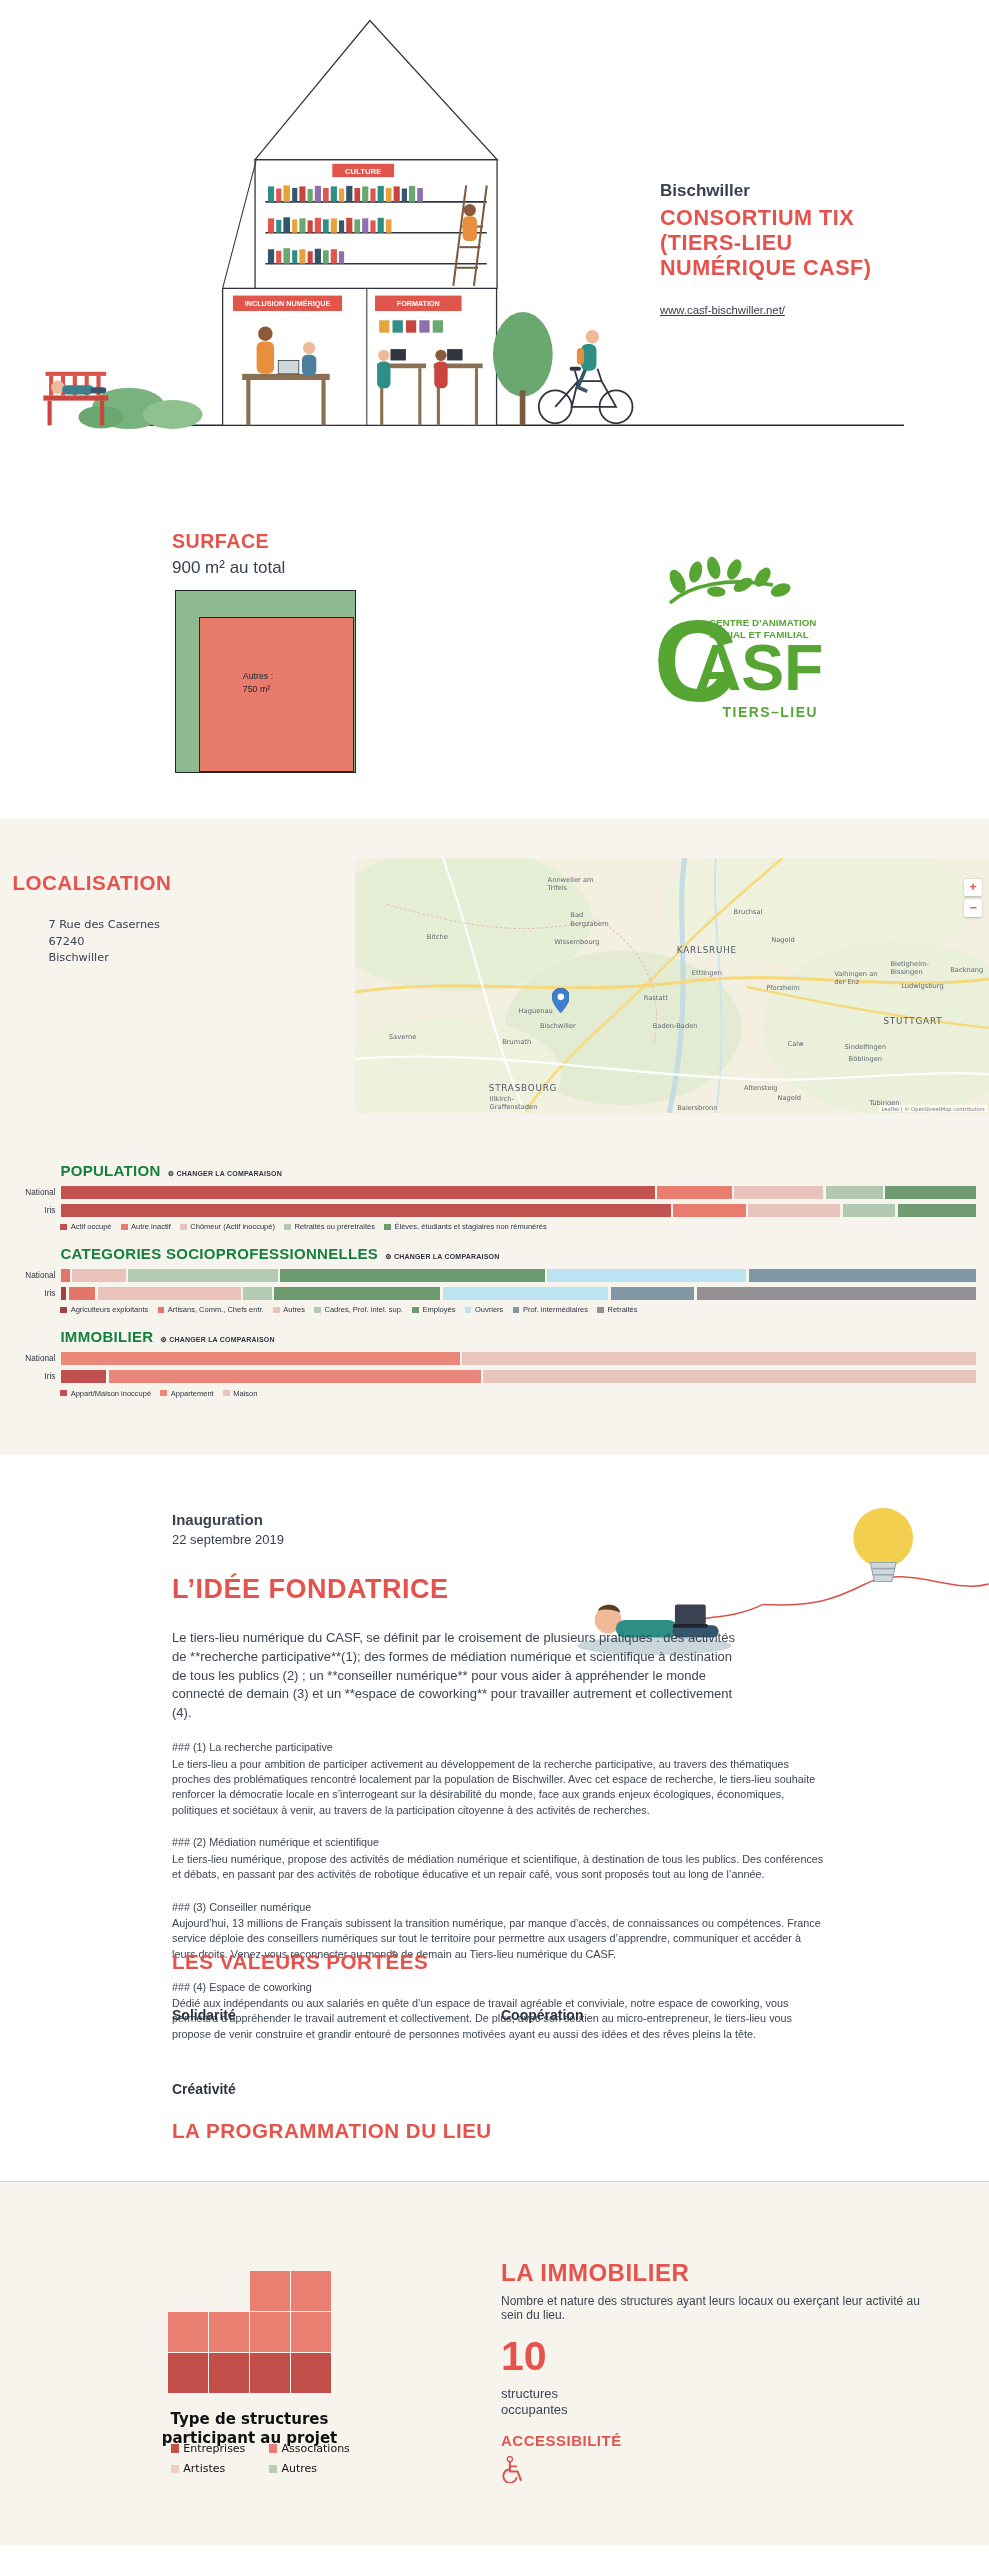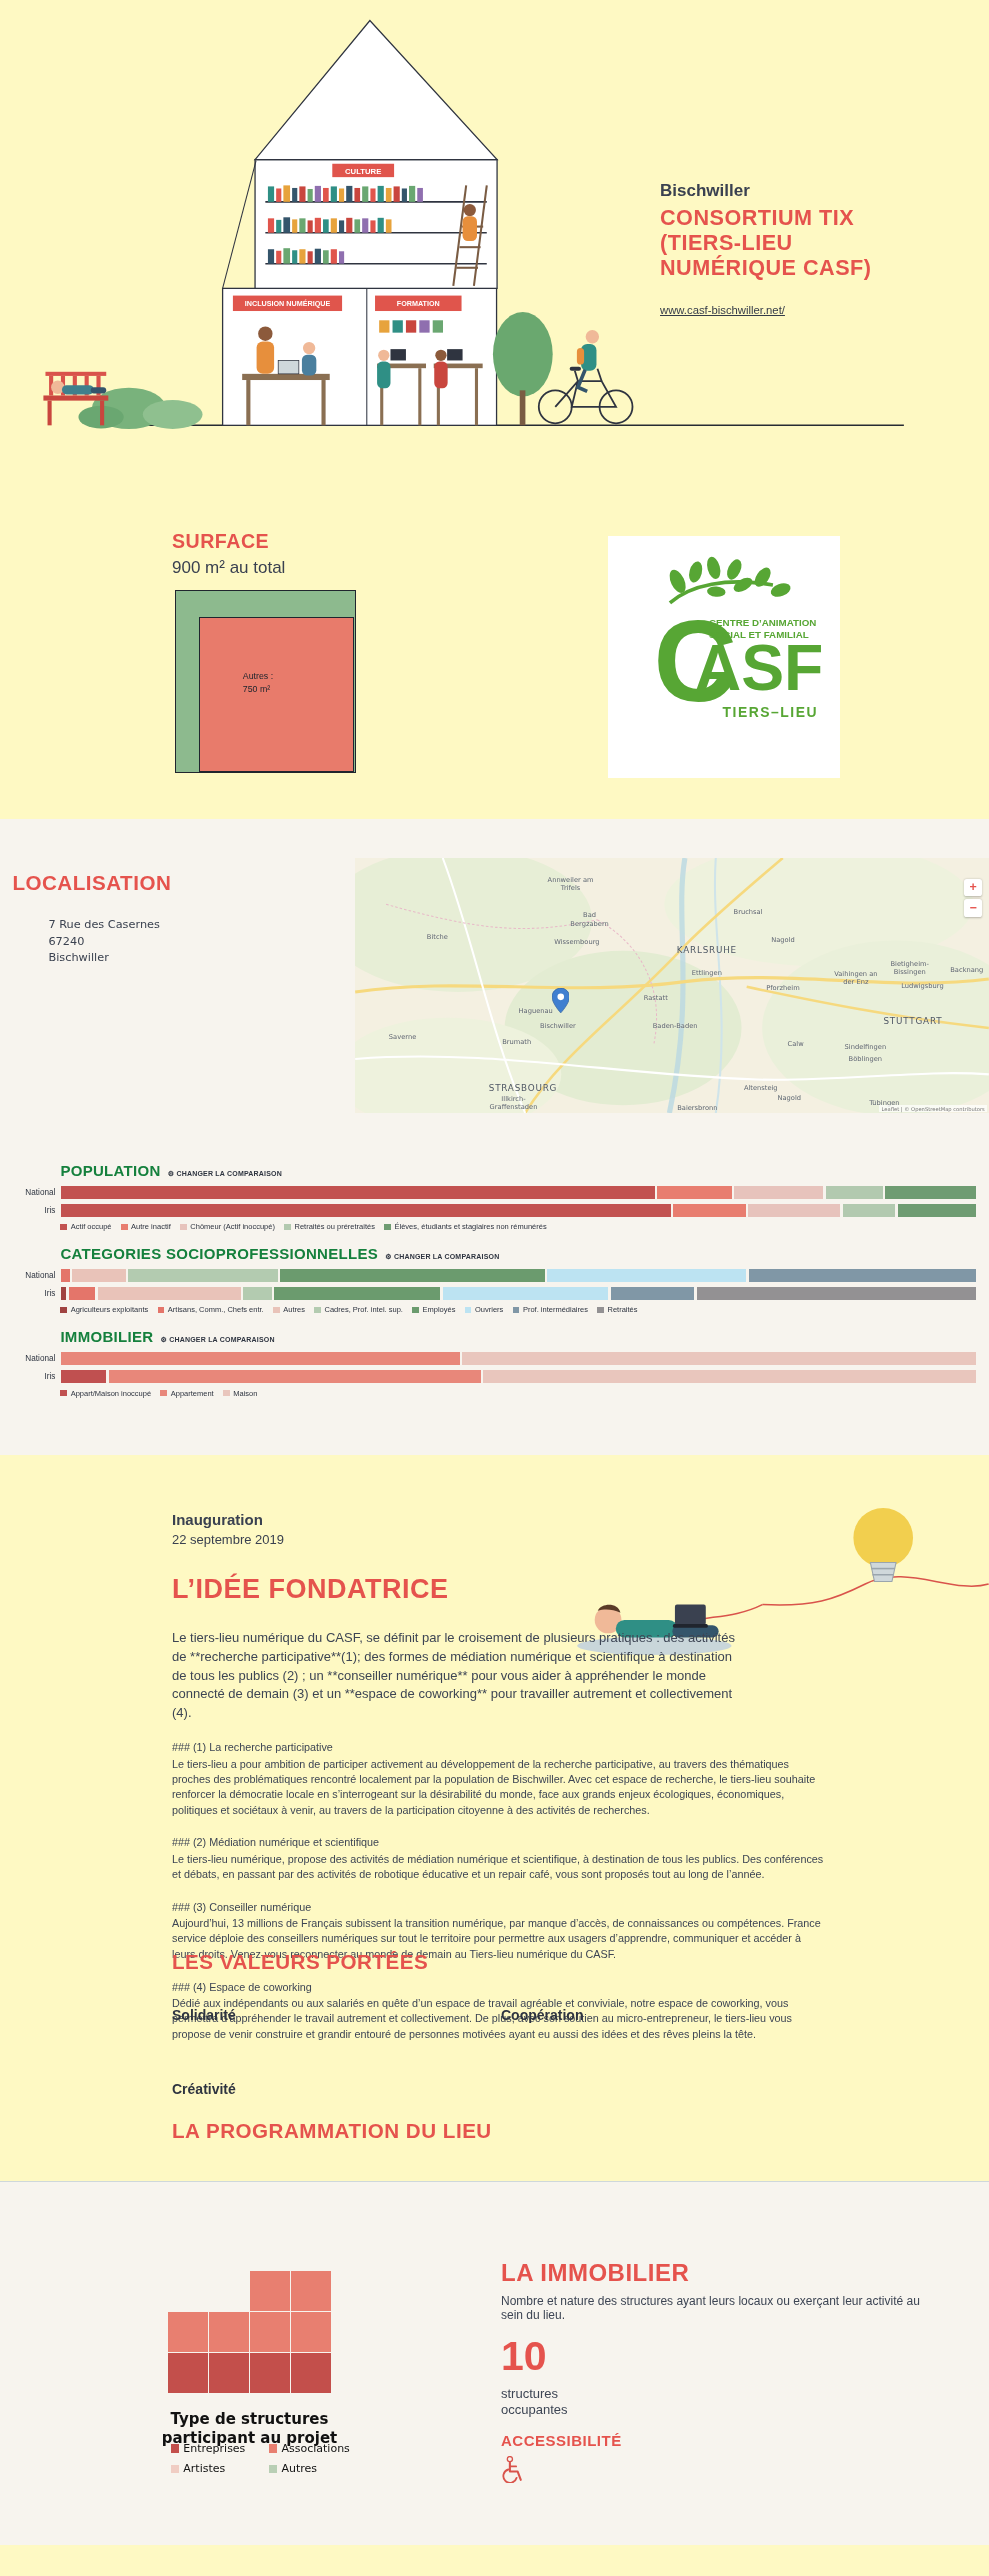--- a/index.html
+++ b/index.html
@@ -1,39 +1,39 @@
 <!DOCTYPE html>
 <html lang="fr" style="font-size:8.2px"><head>
 <meta charset="utf-8">
 <style>
   html,body{margin:0;padding:0;background:#cfd8db;}
   .page{position:relative;width:989px;height:2801px;margin:0 auto;overflow:hidden;
         font-family:"Liberation Sans",sans-serif;color:#3a4150;}
   .sec{position:absolute;left:0;width:989px;overflow:hidden;}
-  .bg-blue{background:#fef9c3;}
+  .bg-blue{background:#ffffff;}
   .bg-cream{background:#f7f4ee;}
   .abs{position:absolute;}
   .red-title{font-weight:bold;color:#e5534d;letter-spacing:0.5px;}
   a{color:#343b48;}
   
   .hero-head{position:absolute;left:660px;top:181px;width:258px;}
   .hero-city{font-size:17px;font-weight:bold;color:#3a4150;}
   .hero-title{font-size:21.6px;line-height:1.16;margin-top:4.1px;width:242px;}
   .hero-url{display:inline-block;margin-top:24px;font-size:11.3px;}
   
   .surface-title{font-size:19.6px;}
   .surface-sub{font-size:17px;margin-top:5.2px;color:#3a4150;}
   .sq-outer{position:absolute;background:#8dba8e;border:1px solid #20252e;}
   .sq-inner{position:absolute;background:#e87b6b;border:1px solid #20252e;box-sizing:border-box;}
   .sq-label{position:absolute;left:28%;top:34%;font-size:8.8px;font-weight:normal;color:#20252e;line-height:1.45;white-space:pre-line;}
   .logo-card{position:absolute;background:#fff;}
   
   .map{position:absolute;background:#f4f0e1;overflow:hidden;}
   .map-city{position:absolute;transform:translate(-50%,-50%);font-family:"DejaVu Sans",sans-serif;
-            font-size:6.7px;color:#5d6671;text-align:center;white-space:pre-line;line-height:1.25;text-shadow:0 0 1.5px #f4f0e1;}
+            font-size:6.7px;color:#5d6671;white-space:pre-line;line-height:1.25;text-shadow:0 0 1.5px #f4f0e1;}
   .map-city.big{font-size:8.8px;letter-spacing:0.8px;color:#4e5864;font-weight:500;}
   .map-zoom{position:absolute;right:7.2px;top:20.6px;width:17.5px;}
   .map-zoom .zbtn{width:17.5px;height:17.5px;background:#fff;border-radius:2.6px;margin-bottom:3.1px;
        box-shadow:0 0.5px 2.1px rgba(0,0,0,.25);color:#e5534d;font-size:12.4px;font-weight:bold;
        display:flex;align-items:center;justify-content:center;cursor:pointer;}
   .map-attr{position:absolute;right:2.1px;bottom:1px;font-family:"DejaVu Sans",sans-serif;font-size:5.2px;color:#777;background:rgba(255,255,255,.7);padding:0.5px 2.1px;}
   
   .charts-wrap{position:absolute;left:14.4px;top:20.6px;width:962px;}
   .chart-group{margin-bottom:13.4px;}
   .chart-title-row{margin-left:46px;display:flex;align-items:baseline;margin-bottom:7.2px;}

